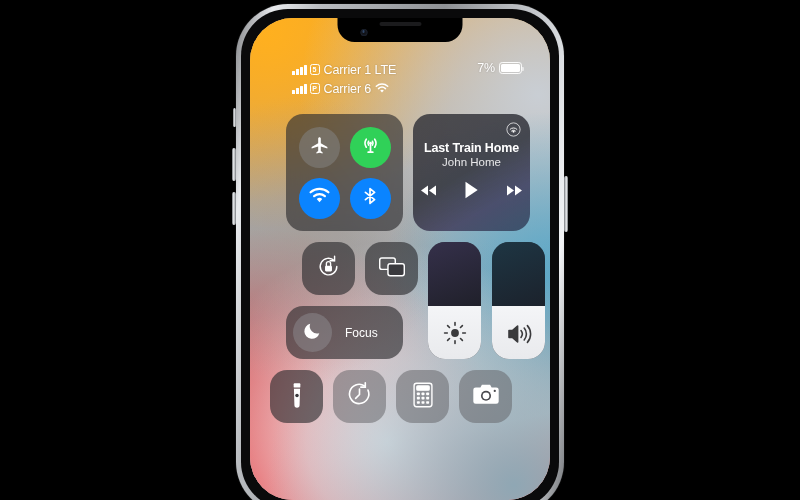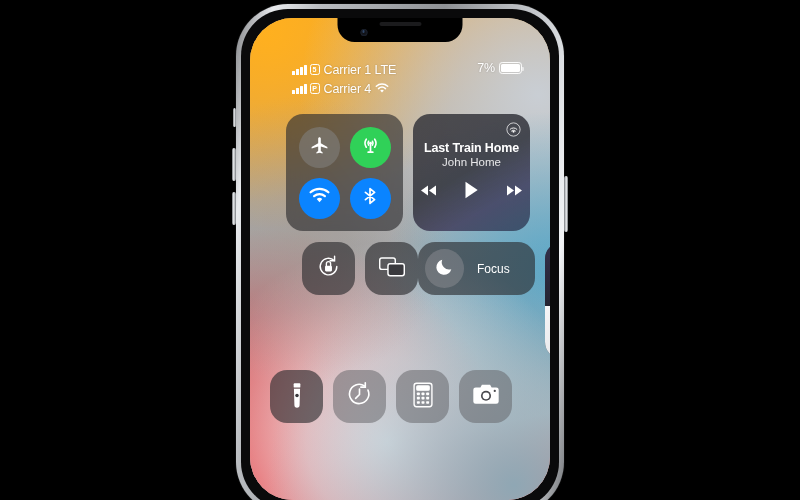--- a/index.html
+++ b/index.html
@@ -109,21 +109,21 @@
     background:linear-gradient(150deg,rgba(46,46,52,.80) 0%,rgba(40,40,48,.80) 48%,rgba(52,44,78,.74) 74%,rgba(40,52,78,.74) 100%);
     display:flex; flex-direction:column; align-items:center; }
   .airplay { position:absolute; right:9px; top:8px; }
   .m-title { font-size:12.5px; color:#fff; font-weight:600; margin-top:27px; letter-spacing:-.15px; }
   .m-artist { font-size:11.5px; color:#e8e8ea; margin-top:1px; }
   .m-ctrls { display:flex; align-items:center; gap:27px; margin-top:13px; }
 
   
   .sq { width:53px; height:53px; display:flex; align-items:center; justify-content:center;
     background:rgba(40,40,44,.62); border-radius:17px; }
-  .left-col { display:flex; flex-direction:row; }
+  .left-col { display:flex; flex-direction:column; gap:11px; }
   .focus { width:117px; height:53px; display:flex; align-items:center;
     background:rgba(40,40,44,.62); border-radius:17px; padding-left:7px; }
   .focus-ic { width:39px; height:39px; border-radius:50%;
     background:rgba(150,150,155,.42); display:flex; align-items:center; justify-content:center; }
   .focus-lb { font-size:12px; color:#fff; margin-left:13px; }
 
   
   .sliders { display:flex; gap:11px; }
   .slider { position:relative; width:53px; height:117px; border-radius:17px; overflow:hidden;
     background:rgba(32,32,38,.72); }
@@ -185,21 +185,21 @@
               <span class="sb-text">Carrier 1 LTE</span>
             </div>
             <div class="sb-row">
               <div class="bars">
                 <i></i>
                   <i></i>
                   <i></i>
                   <i></i>
               </div>
               <div class="simbadge">P</div>
-              <span class="sb-text">Carrier 4</span>
+              <span class="sb-text">Carrier 6</span>
               <span class="wifi-sm">
                 <svg width="14" height="11" viewBox="0 0 14 11">
                   <path d="M7 9.6 5.2 7.6a2.7 2.7 0 0 1 3.6 0z" fill="#fff"></path>
                   <path d="M3.5 5.6a5.3 5.3 0 0 1 7 0" stroke="#fff" stroke-width="1.5" fill="none" stroke-linecap="round"></path>
                   <path d="M1.3 3.2a8.6 8.6 0 0 1 11.4 0" stroke="#fff" stroke-width="1.5" fill="none" stroke-linecap="round"></path>
                 </svg>
               </span>
             </div>
           </div>
           <div class="sb-right">

